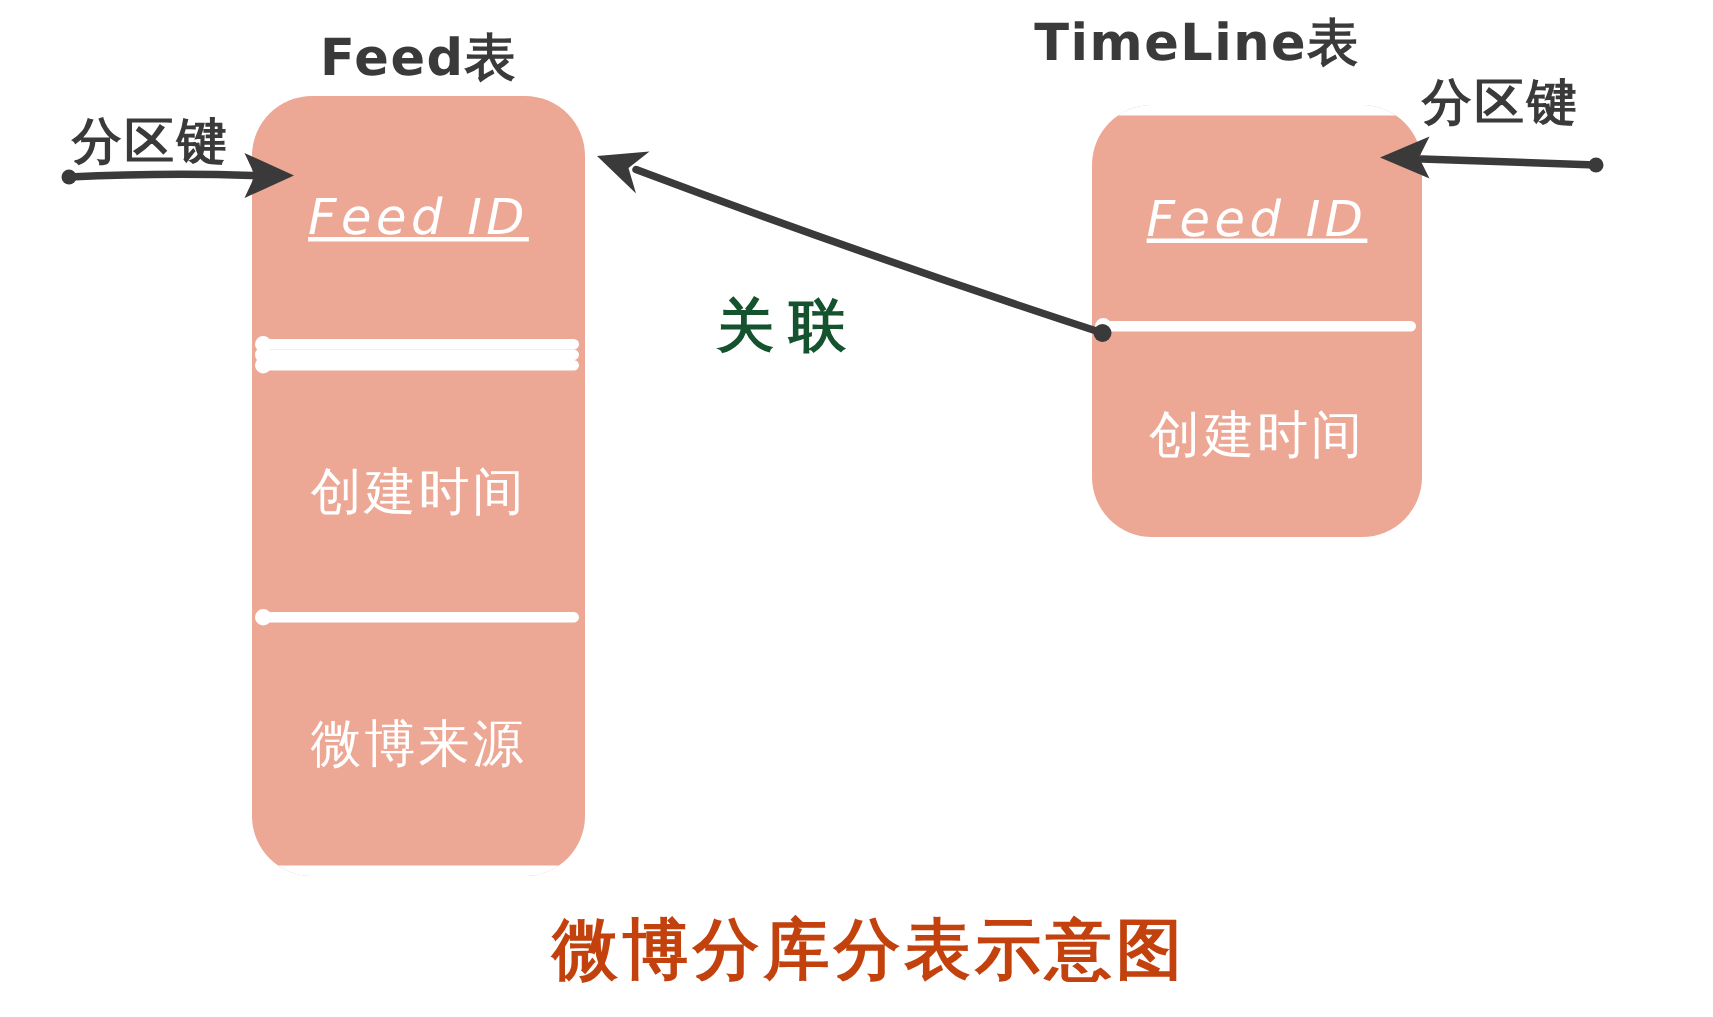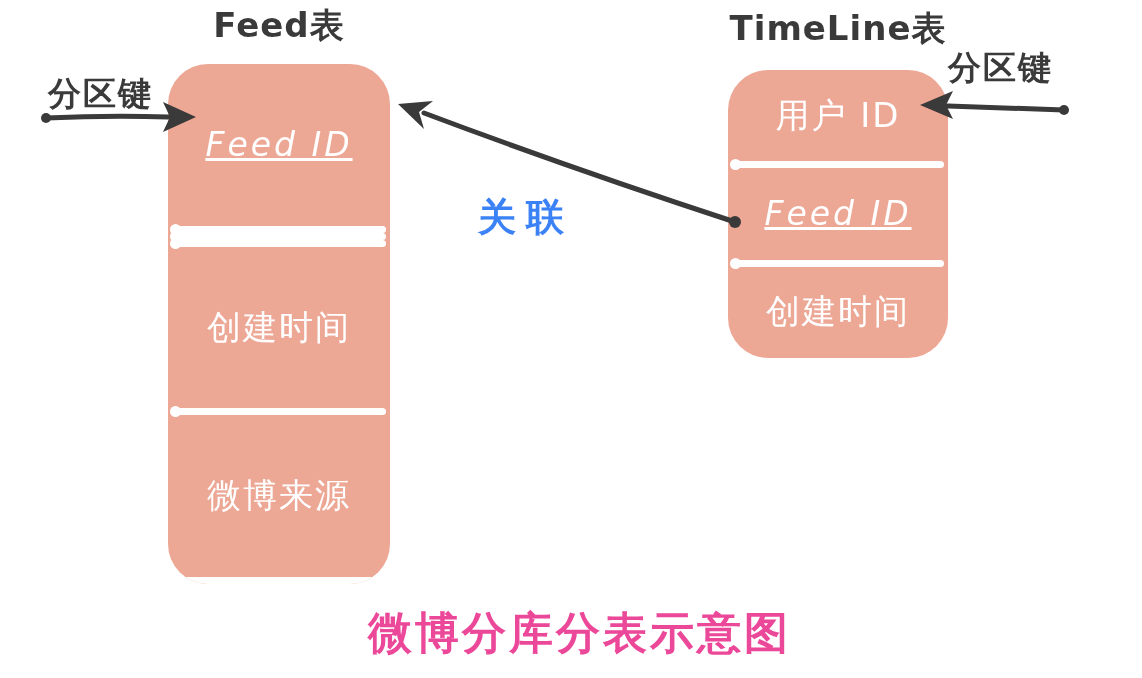--- a/index.html
+++ b/index.html
@@ -15,22 +15,22 @@
 
   .table-title {
     position:absolute;
     text-align:center;
     font-size:34px;
     font-weight:700;
     color:#3a3a3a;
     letter-spacing:1px;
     white-space:nowrap;
   }
-  .feed-title    { left:168px; top:3px;  width:222px; }
-  .timeline-title{ left:728px; top:6px;  width:220px; }
+  .feed-title    { left:168px; top:16px;  width:222px; }
+  .timeline-title{ left:688px; top:6px;  width:220px; }
 
   .db-table {
     position:absolute;
     background:#EDA795;
     border-radius:40px;
     display:flex;
     flex-direction:column;
     overflow:hidden;
   }
   .feed-table     { left:168px; top:64px;  width:222px; height:520px; }
@@ -74,31 +74,31 @@
     white-space:nowrap;
   }
   .partition-label.left  { left:48px;  top:72px; }
   .partition-label.right { left:948px; top:46px; }
 
   .relation-label {
     position:absolute;
     left:478px; top:192px;
     font-size:38px;
     font-weight:700;
-    color:#3b82f6;
+    color:#14532d;
     letter-spacing:10px;
     white-space:nowrap;
   }
 
   .caption {
     position:absolute;
     left:368px; top:604px;
     font-size:44px;
     font-weight:700;
-    color:#ec4899;
+    color:#c2410c;
     letter-spacing:3px;
     white-space:nowrap;
   }
 
   svg.arrows {
     position:absolute;
     left:0; top:0;
     width:1142px; height:678px;
     pointer-events:none;
   }
@@ -118,21 +118,20 @@
     <div class="divider"></div>
     <div class="divider"></div>
     <div class="divider"></div>
     <div class="db-row">创建时间</div>
     <div class="divider"></div>
     <div class="db-row">微博来源</div>
     <div class="divider"></div>
   </div>
 
   <div class="db-table timeline-table">
-    <div class="db-row">用户 ID</div>
     <div class="divider"></div>
     <div class="db-row latin">Feed ID</div>
     <div class="divider"></div>
     <div class="db-row">创建时间</div>
   </div>
 
   <div class="partition-label left">分区键</div>
   <div class="partition-label right">分区键</div>
   <div class="relation-label">关联</div>
 

